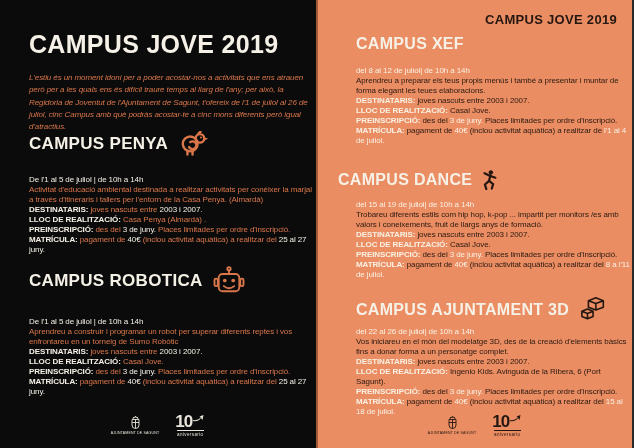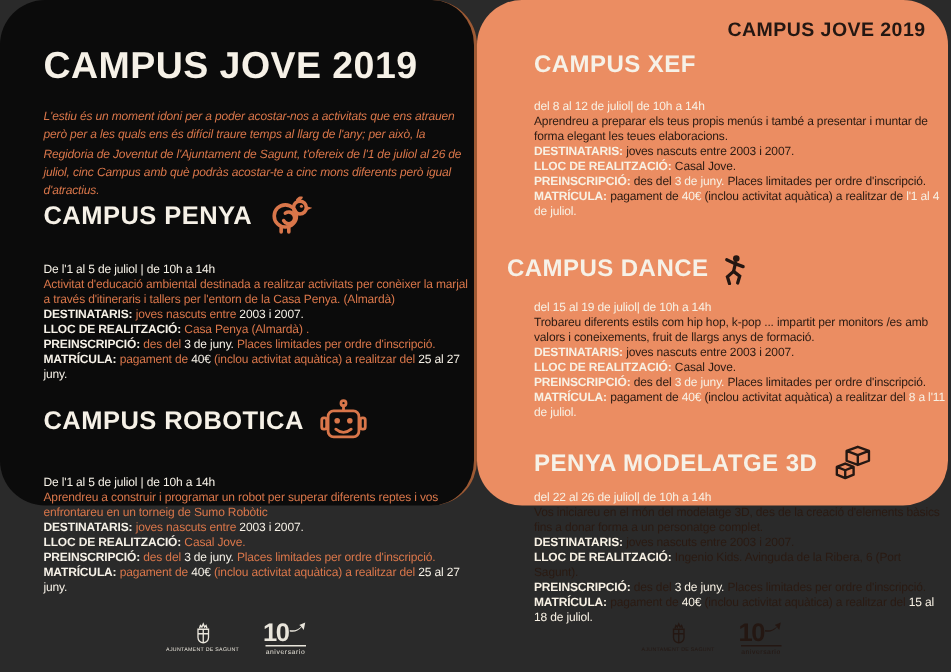--- a/index.html
+++ b/index.html
@@ -1,20 +1,20 @@
 <!DOCTYPE html>
 <html><head>
 <meta charset="utf-8">
 <style>
   html,body{margin:0;padding:0;background:#2a2a2a;}
   .flyer{
     position:relative;width:634px;height:448px;display:flex;overflow:hidden;
     font-family:"Liberation Sans", sans-serif;
   }
-  .panel{position:relative;box-sizing:border-box;height:337px;border-radius:30px;}
+  .panel{position:relative;box-sizing:border-box;height:448px;}
   .panel-left{
     width:318px;background:#0b0b0b;color:#f3ece1;
     border-right:2px solid #9e5a34;
   }
   .panel-right{width:314px;background:#EB8D62;color:#241712;}
 
   
   .big-title{
     position:absolute;top:30px;left:29px;
     font-size:25px;font-weight:bold;letter-spacing:.3px;color:#f6f1e7;white-space:nowrap;
@@ -257,21 +257,21 @@
       <div>
         <span class="lbl">MATRÍCULA:</span>
         <span>pagament de</span>
         <span class="hl">40€</span>
         <span>(inclou activitat aquàtica) a realitzar del</span>
         <span class="hl">8 a l'11 de juliol.</span>
       </div>
     </div>
 
     <div class="sec-head" style="top:296px;left:38px;">
-      <span>PENYA MODELATGE 3D</span>
+      <span>CAMPUS AJUNTAMENT 3D</span>
       <span>
         <svg width="30" height="27" viewBox="0 0 32 29">
           <g fill="none" stroke="#241712" stroke-width="1.7" stroke-linejoin="round">
             <path d="M18 2 l8 3 v7 l-8 3 -8 -3 v-7 z M10 5 l8 3 8 -3 M18 8 v7"></path>
             <path d="M9 14 l6 2.4 v5.6 l-6 2.4 -6 -2.4 v-5.6 z M3 16.4 l6 2.4 6 -2.4 M9 18.8 v5.6"></path>
           </g>
         </svg>
       </span>
     </div>
     <div class="details" style="top:327px;left:38px;">

